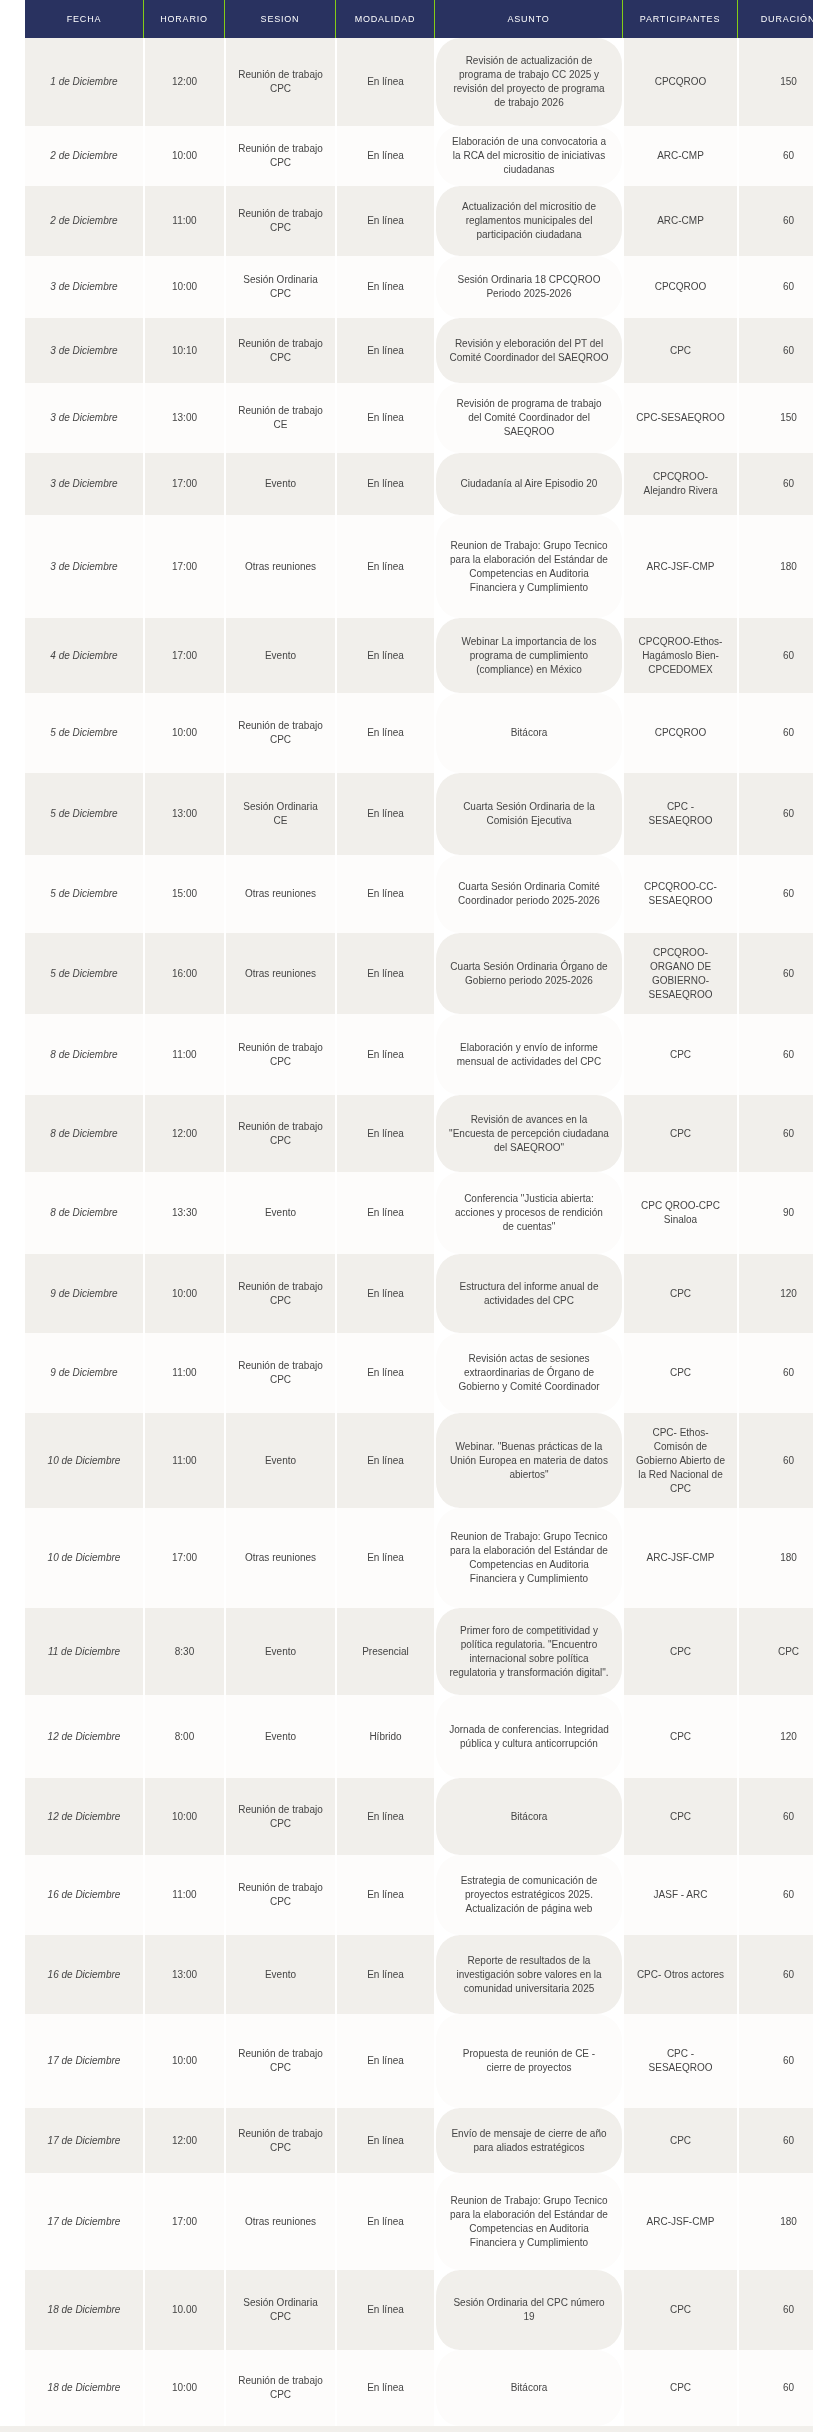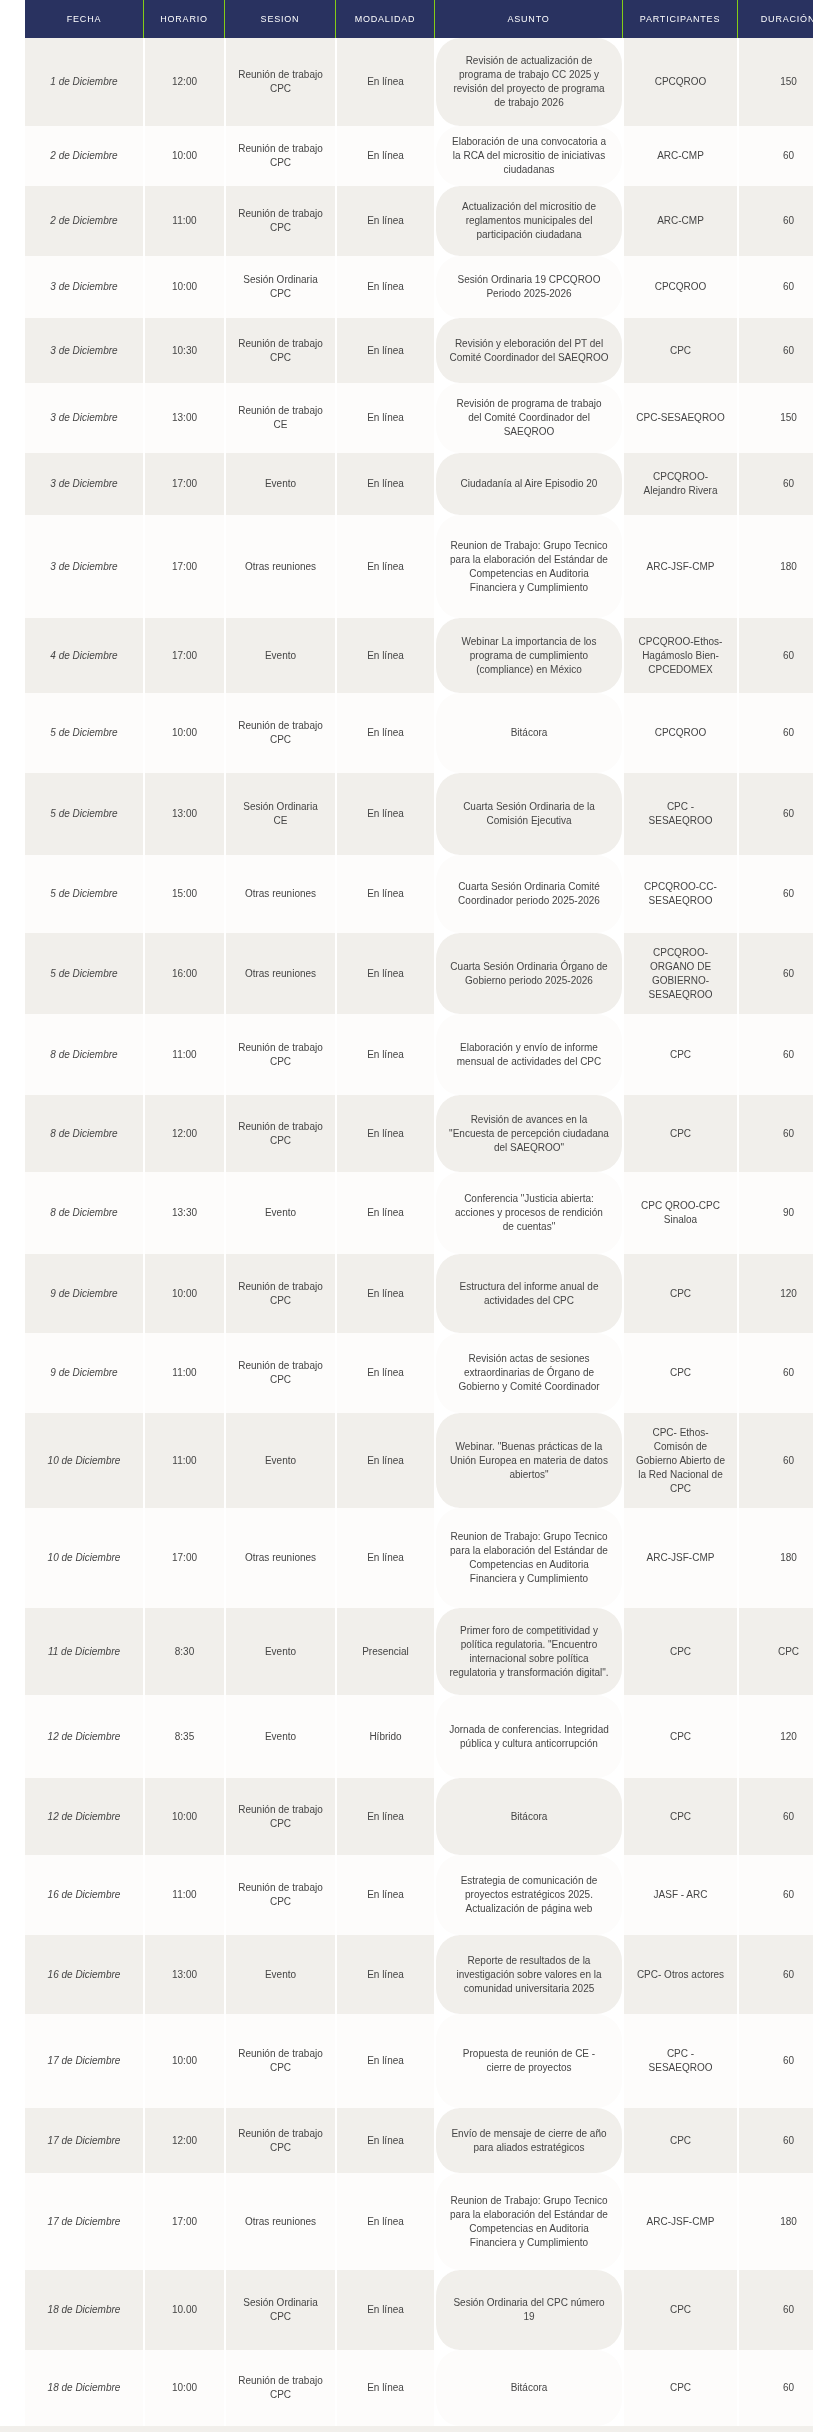--- a/index.html
+++ b/index.html
@@ -109,27 +109,27 @@
     <td class="cell-modalidad">En línea</td>
     <td class="cell-asunto">Actualización del micrositio de reglamentos municipales del participación ciudadana</td>
     <td class="cell-participantes">ARC-CMP</td>
     <td class="cell-duracion">60</td>
   </tr>
       <tr class="shade-white" style="height: 62px;">
     <td class="cell-fecha">3 de Diciembre</td>
     <td class="cell-horario">10:00</td>
     <td class="cell-sesion">Sesión Ordinaria CPC</td>
     <td class="cell-modalidad">En línea</td>
-    <td class="cell-asunto">Sesión Ordinaria 19 CPCQROO Periodo 2025-2026</td>
+    <td class="cell-asunto">Sesión Ordinaria 18 CPCQROO Periodo 2025-2026</td>
     <td class="cell-participantes">CPCQROO</td>
     <td class="cell-duracion">60</td>
   </tr>
       <tr class="shade-gray" style="height: 65px;">
     <td class="cell-fecha">3 de Diciembre</td>
-    <td class="cell-horario">10:30</td>
+    <td class="cell-horario">10:10</td>
     <td class="cell-sesion">Reunión de trabajo CPC</td>
     <td class="cell-modalidad">En línea</td>
     <td class="cell-asunto">Revisión y eleboración del PT del Comité Coordinador del SAEQROO</td>
     <td class="cell-participantes">CPC</td>
     <td class="cell-duracion">60</td>
   </tr>
       <tr class="shade-white" style="height: 70px;">
     <td class="cell-fecha">3 de Diciembre</td>
     <td class="cell-horario">13:00</td>
     <td class="cell-sesion">Reunión de trabajo CE</td>
@@ -268,21 +268,21 @@
     <td class="cell-fecha">11 de Diciembre</td>
     <td class="cell-horario">8:30</td>
     <td class="cell-sesion">Evento</td>
     <td class="cell-modalidad">Presencial</td>
     <td class="cell-asunto">Primer foro de competitividad y política regulatoria. "Encuentro internacional sobre política regulatoria y transformación digital".</td>
     <td class="cell-participantes">CPC</td>
     <td class="cell-duracion">CPC</td>
   </tr>
       <tr class="shade-white" style="height: 83px;">
     <td class="cell-fecha">12 de Diciembre</td>
-    <td class="cell-horario">8:35</td>
+    <td class="cell-horario">8:00</td>
     <td class="cell-sesion">Evento</td>
     <td class="cell-modalidad">Híbrido</td>
     <td class="cell-asunto">Jornada de conferencias. Integridad pública y cultura anticorrupción</td>
     <td class="cell-participantes">CPC</td>
     <td class="cell-duracion">120</td>
   </tr>
       <tr class="shade-gray" style="height: 77px;">
     <td class="cell-fecha">12 de Diciembre</td>
     <td class="cell-horario">10:00</td>
     <td class="cell-sesion">Reunión de trabajo CPC</td>

